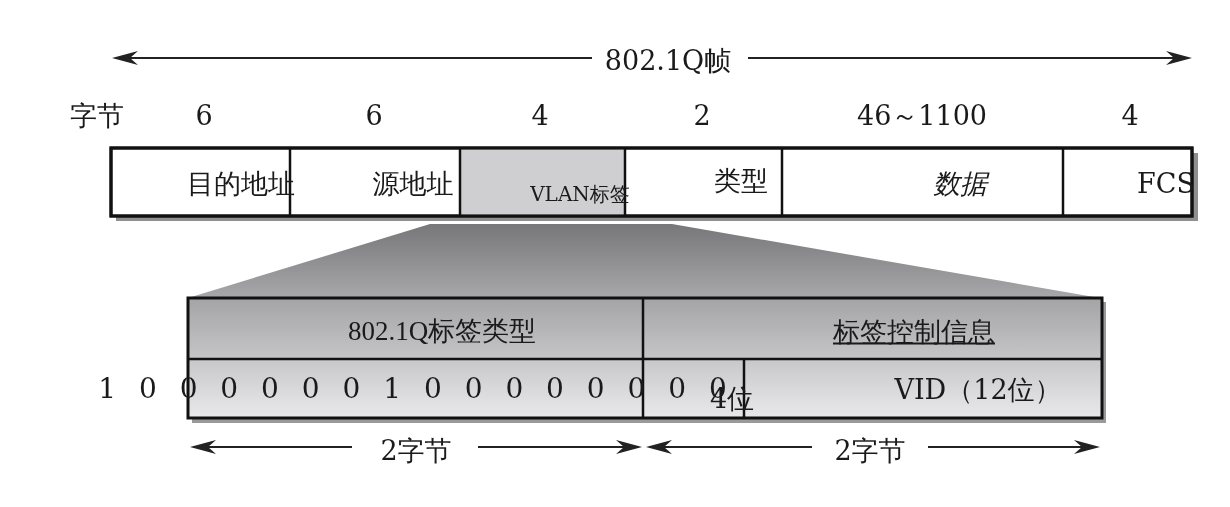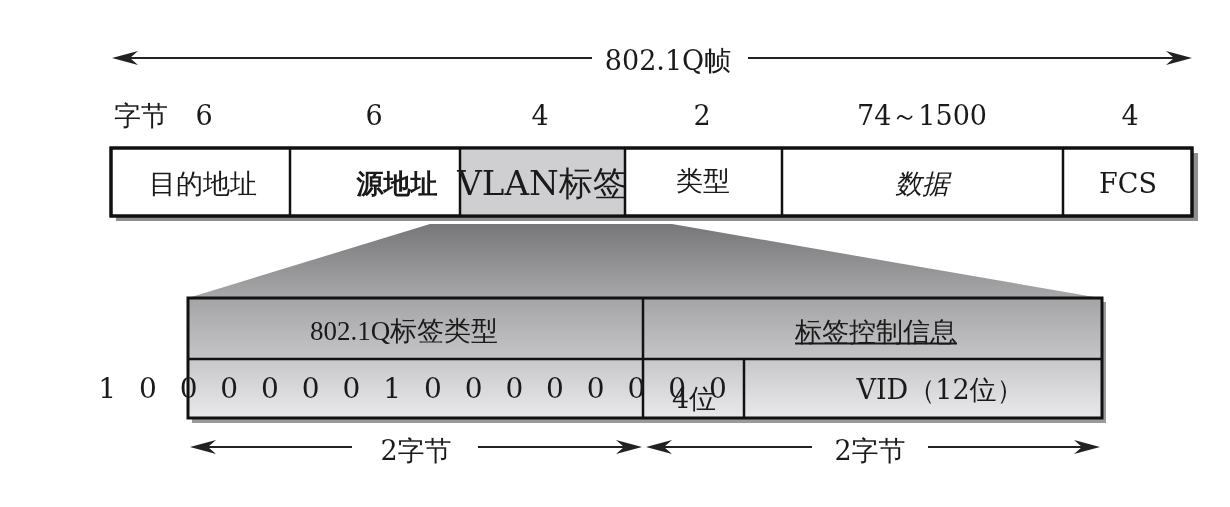--- a/index.html
+++ b/index.html
@@ -1,20 +1,20 @@
 <!DOCTYPE html>
 <html><head>
 <meta charset="utf-8">
 <style>
   html, body { margin:0; padding:0; background:#ffffff; }
   body { width:1230px; height:507px; position:relative; overflow:hidden;
          font-family:"DejaVu Serif","Liberation Serif",serif; color:#1a1a1a; }
   svg.layer { position:absolute; left:0; top:0; }
   .lbl { position:absolute; font-size:27px; line-height:1; white-space:nowrap; transform:translate(-50%,-50%);text-align:center; }
-  .cell-text { font-size:27px; }
+  .cell-text { font-size:27px;margin-left:38px; }
   .bits { letter-spacing:7px; font-size:28px; }
 </style>
 </head>
 <body>
 
 <svg class="layer" width="1230" height="507" viewBox="0 0 1230 507">
   <defs>
     <linearGradient id="fanGrad" x1="0" y1="0" x2="0" y2="1">
       <stop offset="0" stop-color="#77777a"></stop>
       <stop offset="1" stop-color="#a8a8aa"></stop>
@@ -71,31 +71,31 @@
   <g>
     <line x1="652" y1="447" x2="812" y2="447" stroke="#222" stroke-width="2"></line>
     <polygon points="646,447 672,440 664,447 672,454" fill="#222"></polygon>
     <line x1="928" y1="447" x2="1094" y2="447" stroke="#222" stroke-width="2"></line>
     <polygon points="1100,447 1074,440 1082,447 1074,454" fill="#222"></polygon>
   </g>
 </svg>
 
 <div class="lbl" style="left:668px;top:60px;">802.1Q帧</div>
 
-<div class="lbl" style="left:97px;top:115px;margin-left:44px;">字节</div>
+<div class="lbl" style="left:97px;top:115px;">字节</div>
 <div class="lbl" style="left:204px;top:115px;">6</div>
 <div class="lbl" style="left:374px;top:115px;">6</div>
 <div class="lbl" style="left:540px;top:115px;">4</div>
 <div class="lbl" style="left:702px;top:115px;">2</div>
-<div class="lbl" style="left:922px;top:115px;">74～1500</div>
+<div class="lbl" style="left:922px;top:115px;">46～1100</div>
 <div class="lbl" style="left:1130px;top:115px;">4</div>
 
 <div class="lbl cell-text" style="left:203px;top:183px;">目的地址</div>
-<div class="lbl cell-text" style="left:397px;top:183px;font-weight:bold;">源地址</div>
-<div class="lbl cell-text" style="left:542px;top:183px;font-size:34px;">VLAN标签</div>
+<div class="lbl cell-text" style="left:375px;top:183px;">源地址</div>
+<div class="lbl cell-text" style="left:542px;top:194px;font-size:20px;">VLAN标签</div>
 <div class="lbl cell-text" style="left:703px;top:183px;font-family:Liberation Mono, monospace;">类型</div>
 <div class="lbl cell-text" style="left:922px;top:183px;font-style:italic;">数据</div>
 <div class="lbl cell-text" style="left:1128px;top:183px;">FCS</div>
 
 <div class="lbl cell-text" style="left:404px;top:331px;font-family:Liberation Serif, serif;">802.1Q标签类型</div>
 <div class="lbl cell-text" style="left:876px;top:331px;text-decoration:underline;">标签控制信息</div>
 <div class="lbl bits" style="left:416px;top:389px;">1 0 0 0 0 0 0 1  0 0 0 0 0 0 0 0</div>
 <div class="lbl cell-text" style="left:694px;top:398px;">4位</div>
 <div class="lbl cell-text" style="left:940px;top:389px;">VID（12位）</div>
 

